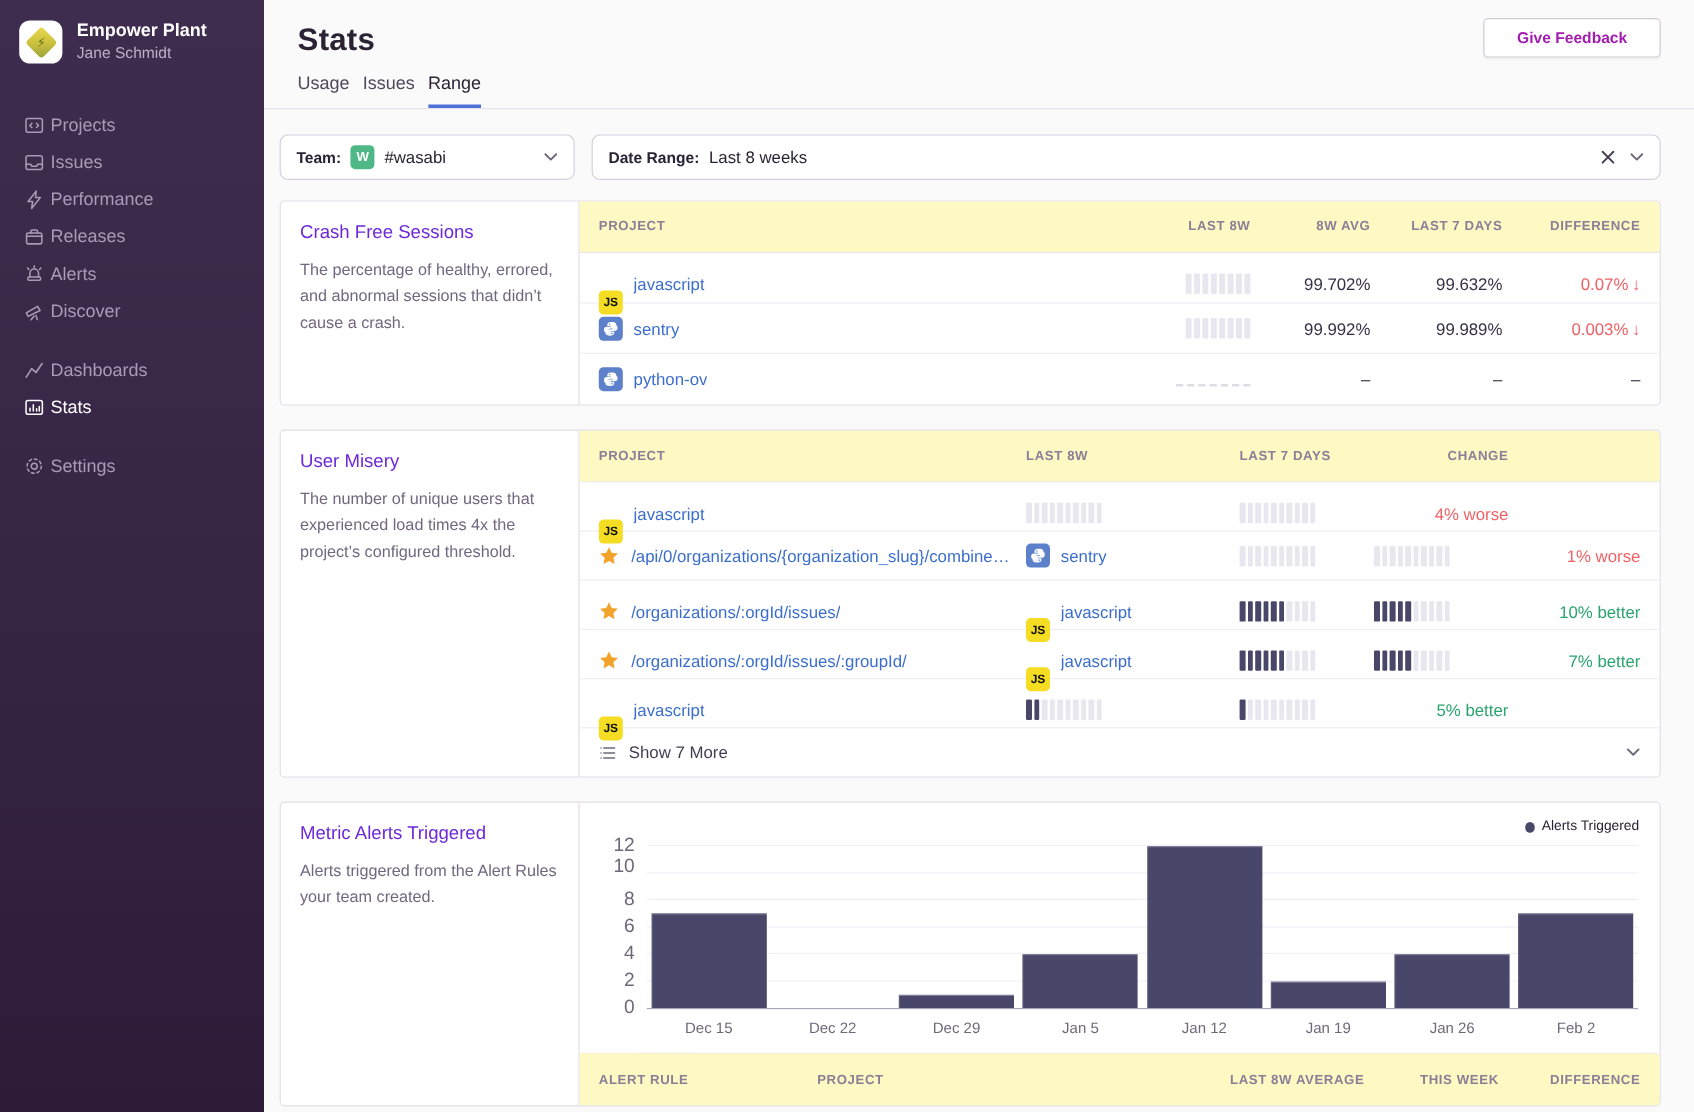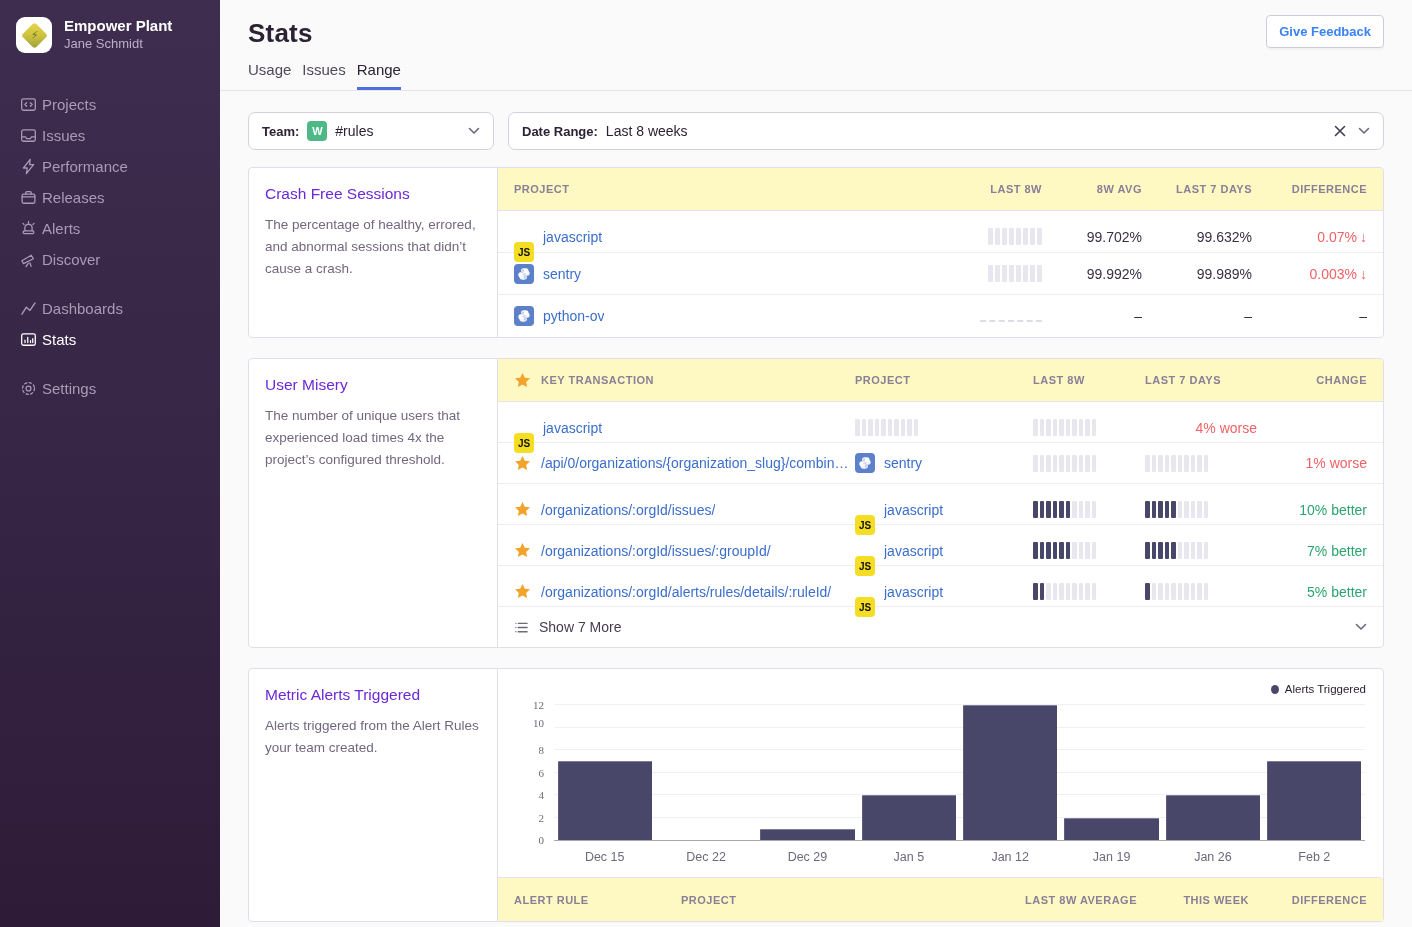--- a/index.html
+++ b/index.html
@@ -48,29 +48,29 @@
   .nav-gap { height: 18px; }
 
   
   .main { flex: 1; display: flex; flex-direction: column; min-width: 0; }
 
   .page-header { position: relative; padding: 18px 28px 0 28px; border-bottom: 1px solid #e7e3ea; background: #fafafb; }
   .page-title { font-size: 26px; font-weight: 700; color: #2b2233; letter-spacing: .2px; }
   .feedback-btn {
     position: absolute; top: 15px; right: 28px;
     background: #fff; border: 1px solid #d1cbd8; border-radius: 4px;
-    padding: 8px 12px; font-size: 13px; font-weight: 700; color: #3b82f6;
+    padding: 8px 27px; font-size: 13px; font-weight: 700; color: #a21caf;
     box-shadow: 0 2px 0 rgba(43,34,51,.04); cursor: pointer;
     font-family: inherit;
   }
   .tabs { display: flex; gap: 11px; margin-top: 12px; }
   .tab { font-size: 15px; color: #51485c; padding-bottom: 12px; cursor: pointer; }
   .tab.active { color: #2b2233; box-shadow: inset 0 -3px 0 #4d70d9; }
 
-  .content { padding: 21px 28px 0 28px; overflow: hidden; }
+  .content { padding: 21px 28px 0 13px; overflow: hidden; }
 
   
   .filter-bar { display: flex; gap: 14px; margin-bottom: 17px; }
   .select-control {
     display: flex; align-items: center; gap: 8px;
     background: #fff; border: 1px solid #d6d0dd; border-radius: 7px;
     height: 38px; padding: 0 13px; cursor: pointer;
   }
   .select-control .ctl-label { font-size: 13px; font-weight: 700; color: #2b2233; }
   .select-control .ctl-value { font-size: 14px; color: #2b2233; }
@@ -147,21 +147,21 @@
   
   .chart-area { padding: 15px 16px 0 16px; position: relative; }
   .chart-legend {
     position: absolute; top: 14px; right: 17px;
     display: flex; align-items: center; gap: 6px;
     font-size: 11.5px; color: #2b2233; z-index: 2;
   }
   .legend-dot { width: 8px; height: 9px; border-radius: 50%; background: #494769; }
   .plot { position: relative; height: 135px; margin: 22px 2px 0 40px; border-bottom: 1px solid #aba5b8; }
   .gridline { position: absolute; left: 0; right: 0; height: 1px; background: #f1eff5; }
-  .ytick { position: absolute; left: -40px; width: 30px; text-align: right; font-size: 11px; color: #6f6879; transform: translateY(50%); line-height: 1; font-family: Liberation Serif, serif; }
+  .ytick { position: absolute; left: -40px; width: 30px; text-align: right; font-size: 16px; color: #6f6879; transform: translateY(50%); line-height: 1; }
   .bars { position: absolute; left: 0; right: 0; bottom: 0; height: 100%; display: flex; align-items: flex-end; }
   .bar-cell { flex: 1; display: flex; justify-content: center; align-items: flex-end; }
   .bar { width: 93%; background: #494769; box-shadow: inset 0 1px 0 rgba(255,255,255,.3), inset 1px 0 0 rgba(255,255,255,.12); }
   .xlabels { display: flex; margin: 9px 2px 13px 40px; }
   .xlabel { flex: 1; text-align: center; font-size: 12.5px; color: #6f6879; }
   .alerts-head { grid-template-columns: minmax(0,1fr) 288px 168px 112px 118px; border-top: 1px solid #e6e2ec; border-bottom: none; height: 44px; }
 </style>
 </head>
 <body>
 
@@ -260,21 +260,21 @@
       <div class="tab active">Range</div>
     </div>
   </div>
 
   <div class="content">
 
     <div class="filter-bar">
       <div class="select-control team-select">
         <span class="ctl-label">Team:</span>
         <span class="team-avatar">W</span>
-        <span class="ctl-value">#rules</span>
+        <span class="ctl-value">#wasabi</span>
         <span class="ctl-icons">
           <svg class="chev" viewBox="0 0 12 8" fill="none" stroke="currentColor" stroke-width="1.6" stroke-linecap="round" stroke-linejoin="round">
               <path d="M1.5 1.5 6 6l4.5-4.5"></path>
             </svg>
         </span>
       </div>
       <div class="select-control date-select">
         <span class="ctl-label">Date Range:</span>
         <span class="ctl-value">Last 8 weeks</span>
         <span class="ctl-icons">
@@ -371,26 +371,20 @@
       </div>
     </div>
 
     <div class="panel">
       <div class="panel-left">
         <div class="panel-title">User Misery</div>
         <div class="panel-desc">The number of unique users that experienced load times 4x the project’s configured threshold.</div>
       </div>
       <div class="panel-right">
         <div class="tbl-head um-grid">
-          <span class="head-key">
-            <svg class="star-icon" viewBox="0 0 16 16">
-                <path fill="#F2A32B" d="M8 .9l2.15 4.4 4.85.65-3.55 3.35.9 4.8L8 11.7l-4.35 2.4.9-4.8L1 5.95l4.85-.65z"></path>
-              </svg>
-            <span>Key Transaction</span>
-          </span>
           <span>Project</span>
           <span>Last 8W</span>
           <span>Last 7 Days</span>
           <span class="col-right">Change</span>
         </div>
 
         <div class="tbl-row um-row um-grid">
           <span class="proj-cell">
             <span class="platform-badge js">JS</span>
             <a class="proj-link">javascript</a>
@@ -535,26 +529,20 @@
               <span class="spark-bar light"></span>
               <span class="spark-bar light"></span>
               <span class="spark-bar light"></span>
               <span class="spark-bar light"></span>
               <span class="spark-bar light"></span>
             </span>
           <span class="col-right change-better">7% better</span>
         </div>
 
         <div class="tbl-row um-row um-grid">
-          <span class="key-cell">
-            <svg class="star-icon" viewBox="0 0 16 16">
-                <path fill="#F2A32B" d="M8 .9l2.15 4.4 4.85.65-3.55 3.35.9 4.8L8 11.7l-4.35 2.4.9-4.8L1 5.95l4.85-.65z"></path>
-              </svg>
-            <a class="trans-link">/organizations/:orgId/alerts/rules/details/:ruleId/</a>
-          </span>
           <span class="proj-cell">
             <span class="platform-badge js">JS</span>
             <a class="proj-link">javascript</a>
           </span>
           <span class="spark small-bars">
               <span class="spark-bar dark"></span>
               <span class="spark-bar dark"></span>
               <span class="spark-bar light"></span>
               <span class="spark-bar light"></span>
               <span class="spark-bar light"></span>

